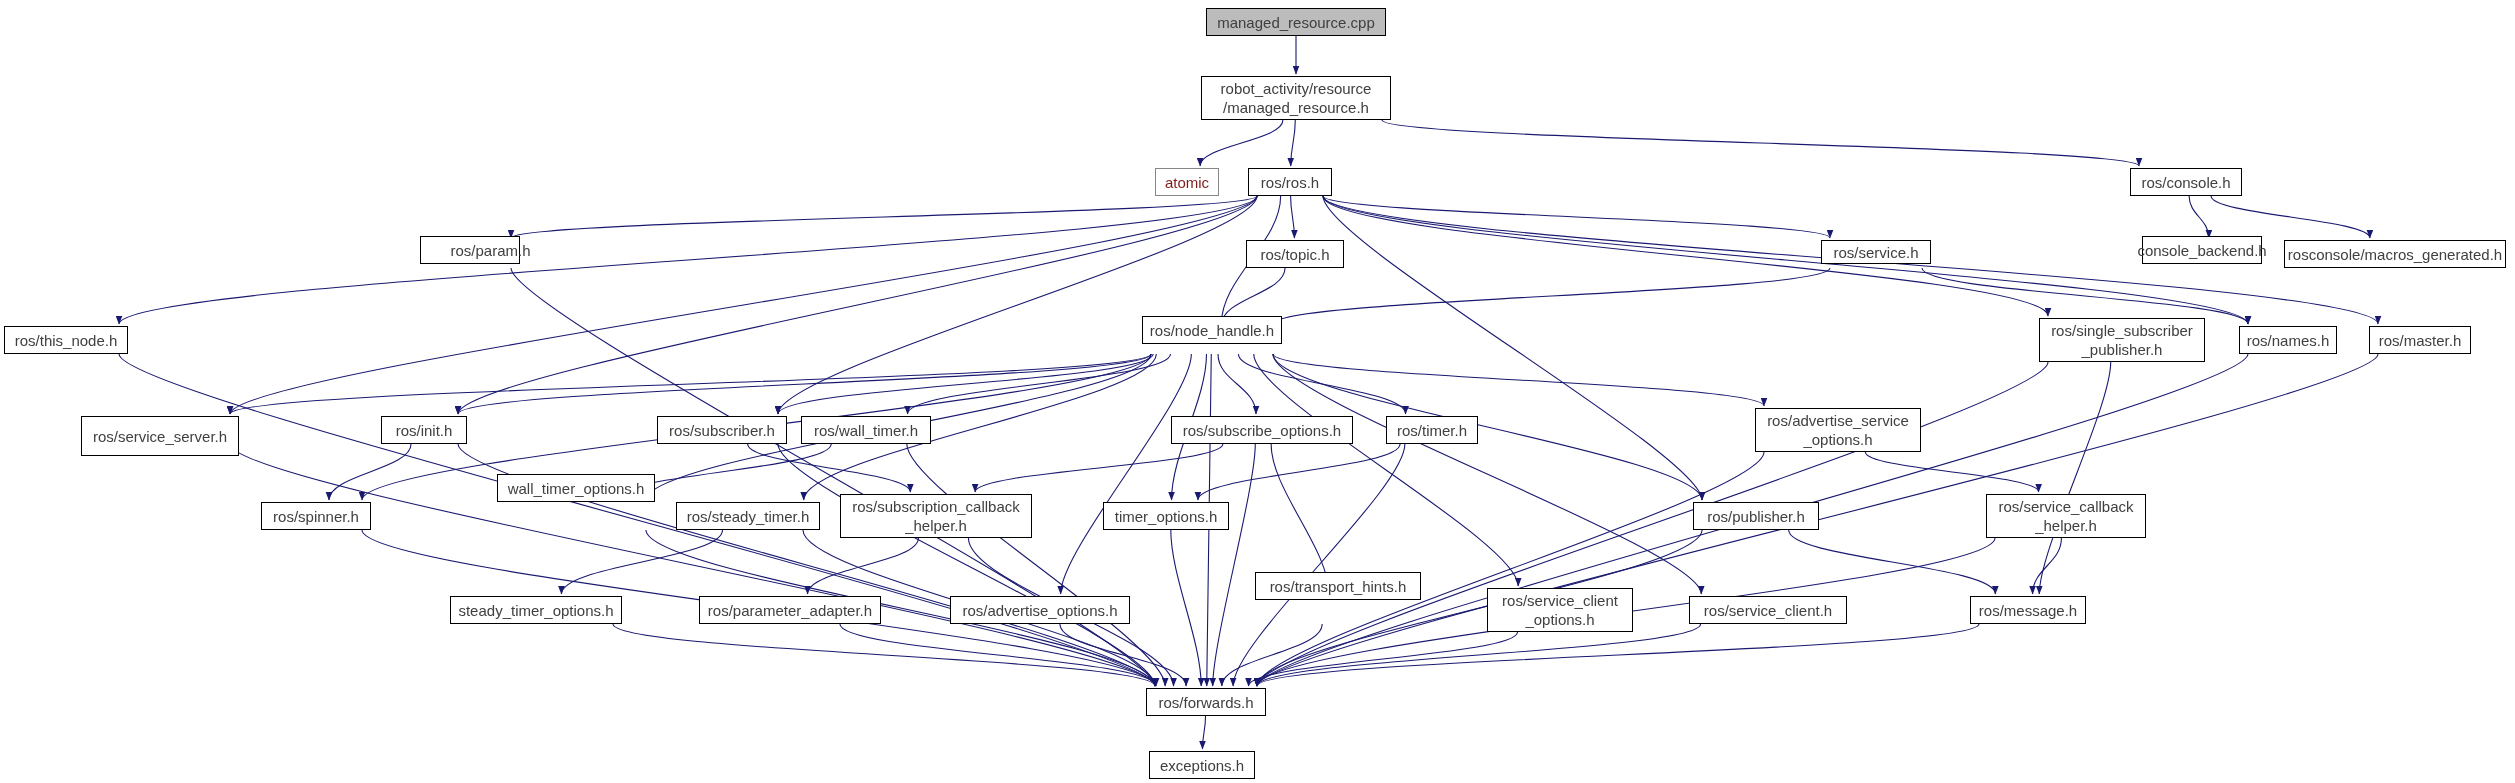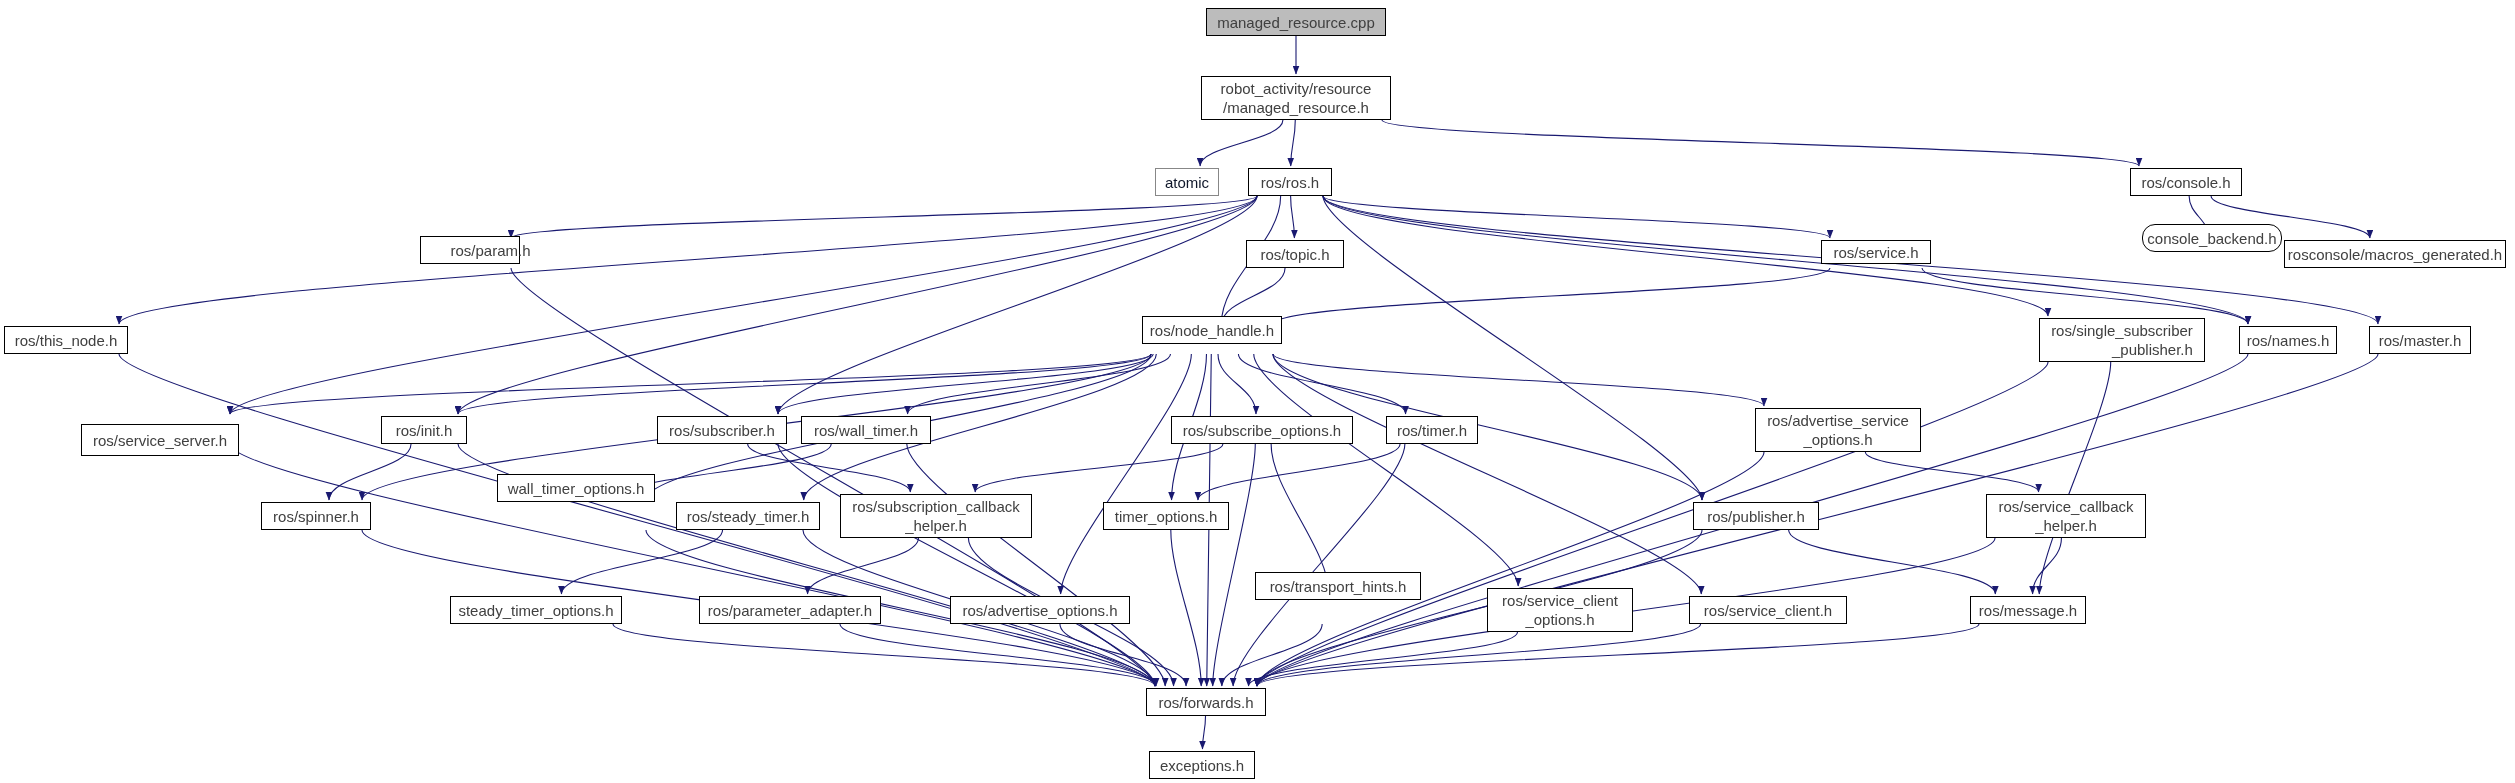--- a/index.html
+++ b/index.html
@@ -37,21 +37,21 @@
     justify-content: center;
     white-space: pre-line;
     cursor: pointer;
   }
   .gnode.focus {
     background: #bcbcbc;
     cursor: default;
   }
   .gnode.grey {
     border-color: #878787;
-    color: #0f172a;
+    color: #7f1d1d;
     cursor: default;
   }
 </style>
 </head>
 <body>
 
 <div class="graph-canvas">
   <svg class="edges-layer" id="edges-svg" width="2515" height="783" viewBox="0 0 2515 783" xmlns="http://www.w3.org/2000/svg">
     <defs>
       <marker id="arrowhead" markerWidth="9" markerHeight="7" refX="8.5" refY="3.5" orient="auto" markerUnits="userSpaceOnUse">
@@ -140,29 +140,29 @@
   <div id="nodes-layer">
       <div class="gnode focus" style="left: 1206px; top: 8px; width: 180px; height: 28px;">managed_resource.cpp</div>
       <div class="gnode" style="left: 1201px; top: 76px; width: 190px; height: 44px;">robot_activity/resource
 /managed_resource.h</div>
       <div class="gnode grey" style="left: 1155px; top: 168px; width: 64px; height: 28px;">atomic</div>
       <div class="gnode" style="left: 1248px; top: 168px; width: 84px; height: 28px;">ros/ros.h</div>
       <div class="gnode" style="left: 2130px; top: 168px; width: 112px; height: 28px;">ros/console.h</div>
       <div class="gnode" style="left: 420px; top: 236px; width: 100px; height: 28px; padding-left: 41px;">ros/param.h</div>
       <div class="gnode" style="left: 1246px; top: 240px; width: 98px; height: 28px;">ros/topic.h</div>
       <div class="gnode" style="left: 1821px; top: 240px; width: 110px; height: 24px;">ros/service.h</div>
-      <div class="gnode" style="left: 2142px; top: 224px; width: 140px; height: 28px; border-radius: 13px;">console_backend.h</div>
+      <div class="gnode" style="left: 2142px; top: 236px; width: 120px; height: 28px;">console_backend.h</div>
       <div class="gnode" style="left: 2284px; top: 240px; width: 222px; height: 28px;">rosconsole/macros_generated.h</div>
       <div class="gnode" style="left: 4px; top: 326px; width: 124px; height: 28px;">ros/this_node.h</div>
       <div class="gnode" style="left: 1142px; top: 316px; width: 140px; height: 28px;">ros/node_handle.h</div>
-      <div class="gnode" style="left: 2039px; top: 318px; width: 166px; height: 44px; text-align: right;">ros/single_subscriber
+      <div class="gnode" style="left: 2039px; top: 318px; width: 166px; height: 44px;">ros/single_subscriber
 _publisher.h</div>
       <div class="gnode" style="left: 2239px; top: 326px; width: 98px; height: 28px;">ros/names.h</div>
       <div class="gnode" style="left: 2369px; top: 326px; width: 102px; height: 28px;">ros/master.h</div>
-      <div class="gnode" style="left: 81px; top: 416px; width: 158px; height: 32px; margin-top: 8px;">ros/service_server.h</div>
+      <div class="gnode" style="left: 81px; top: 416px; width: 158px; height: 40px;">ros/service_server.h</div>
       <div class="gnode" style="left: 381px; top: 416px; width: 86px; height: 28px;">ros/init.h</div>
       <div class="gnode" style="left: 657px; top: 416px; width: 130px; height: 28px;">ros/subscriber.h</div>
       <div class="gnode" style="left: 801px; top: 416px; width: 130px; height: 28px;">ros/wall_timer.h</div>
       <div class="gnode" style="left: 1171px; top: 416px; width: 182px; height: 28px;">ros/subscribe_options.h</div>
       <div class="gnode" style="left: 1386px; top: 416px; width: 92px; height: 28px;">ros/timer.h</div>
       <div class="gnode" style="left: 1755px; top: 408px; width: 166px; height: 44px;">ros/advertise_service
 _options.h</div>
       <div class="gnode" style="left: 261px; top: 502px; width: 110px; height: 28px;">ros/spinner.h</div>
       <div class="gnode" style="left: 497px; top: 474px; width: 158px; height: 28px;">wall_timer_options.h</div>
       <div class="gnode" style="left: 676px; top: 502px; width: 144px; height: 28px;">ros/steady_timer.h</div>

